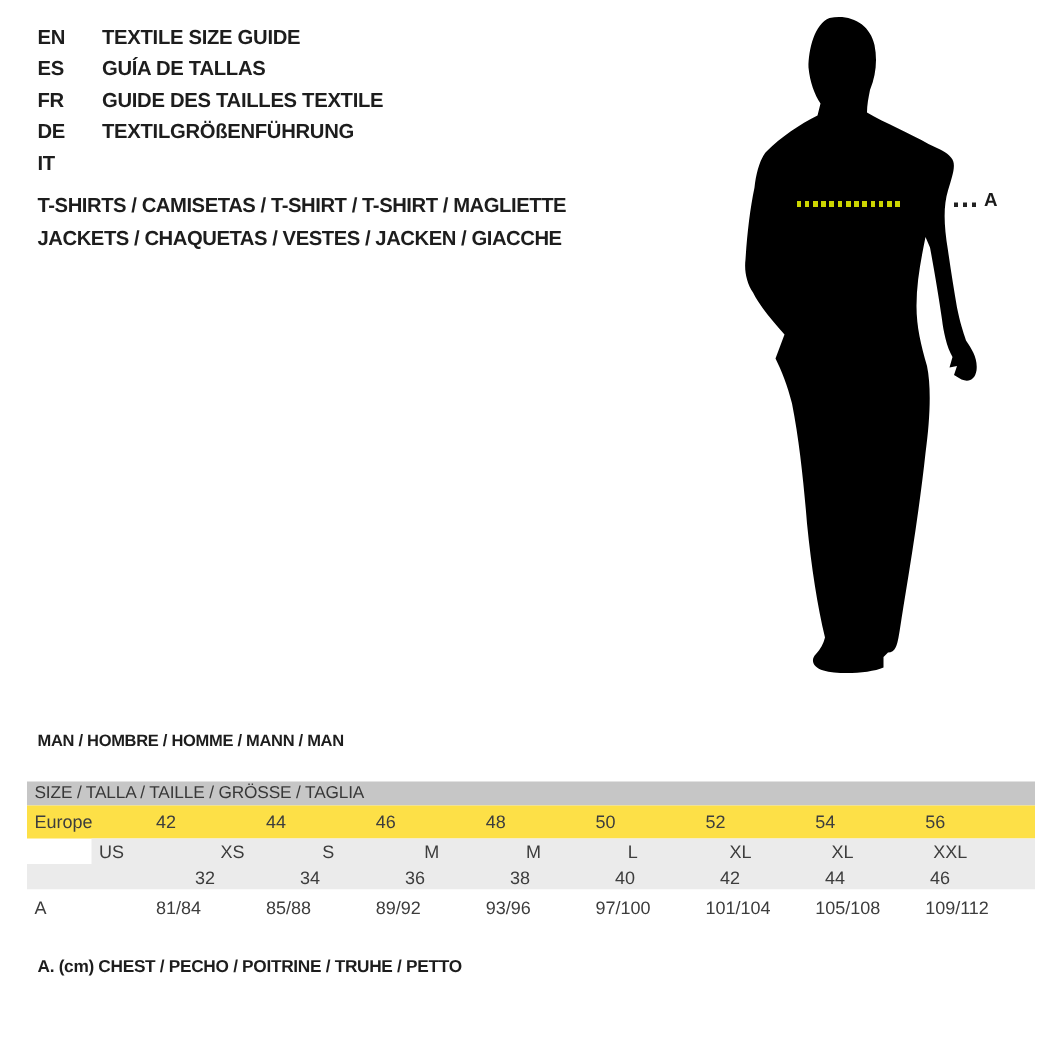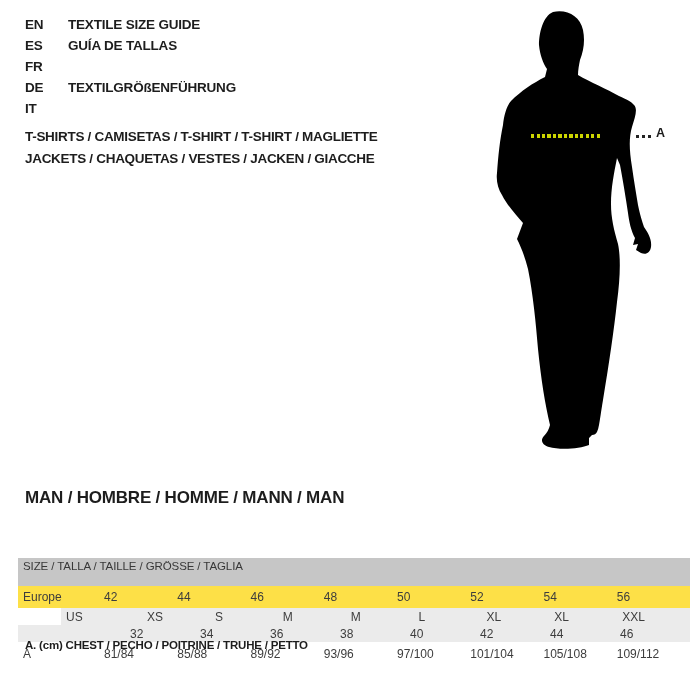--- a/index.html
+++ b/index.html
@@ -23,26 +23,26 @@
     background:repeating-linear-gradient(90deg,var(--dashc,#ccd500) 0 3px,transparent 3px 5.5px);
   }
   .dash-black{
     position:absolute;left:141px;top:127px;width:17px;height:3px;
     background:repeating-linear-gradient(90deg,#222 0 3px,transparent 3px 6px);
   }
   .measure-a{
     position:absolute;left:161px;top:118px;font-size:12.5px;font-weight:700;color:#1a1a1a;
   }
   
-  .man-title{position:absolute;left:25px;top:488px;font-size:17px;font-weight:700;letter-spacing:-0.2px;color:#1d1d1d;}
+  .man-title{position:absolute;left:25px;top:488px;font-size:11px;font-weight:700;letter-spacing:-0.2px;color:#1d1d1d;}
   
   .size-table{position:absolute;left:18px;top:521px;width:672px;font-size:12px;color:#3d3d3d;}
   .table-header{
-    background:#c6c6c6;height:28px;line-height:16px;padding-left:5px;
-    font-size:11.5px;color:#383838;letter-spacing:-0.1px;margin-top:37px;
+    background:#c6c6c6;height:16px;line-height:16px;padding-left:5px;
+    font-size:11.5px;color:#383838;letter-spacing:-0.1px;
   }
   .t-row{display:grid;grid-template-columns:86px repeat(8,1fr);align-items:center;}
   .t-row .lbl{text-align:left;padding-left:5px;}
   .t-row .val{text-align:left;}
   .row-europe{height:22px;background:#fde047;}
   .row-us{height:17px;background:#ebebeb;}
   .row-num{height:17px;background:#ebebeb;padding-left:26px;}
   .row-a{height:24px;background:#ffffff;}
   
   .footnote{position:absolute;left:25px;top:639px;font-size:11.5px;font-weight:700;letter-spacing:-0.2px;color:#1d1d1d;}
@@ -54,20 +54,21 @@
   <div class="lang-row">
     <span class="lang-code">EN</span>
     <span class="lang-title">TEXTILE SIZE GUIDE</span>
   </div>
   <div class="lang-row">
     <span class="lang-code">ES</span>
     <span class="lang-title">GUÍA DE TALLAS</span>
   </div>
   <div class="lang-row">
     <span class="lang-code">FR</span>
+    <span class="lang-title">GUIDE DES TAILLES TEXTILE</span>
   </div>
   <div class="lang-row">
     <span class="lang-code">DE</span>
     <span class="lang-title">TEXTILGRÖßENFÜHRUNG</span>
   </div>
   <div class="lang-row">
     <span class="lang-code">IT</span>
   </div>
 </div>
 

